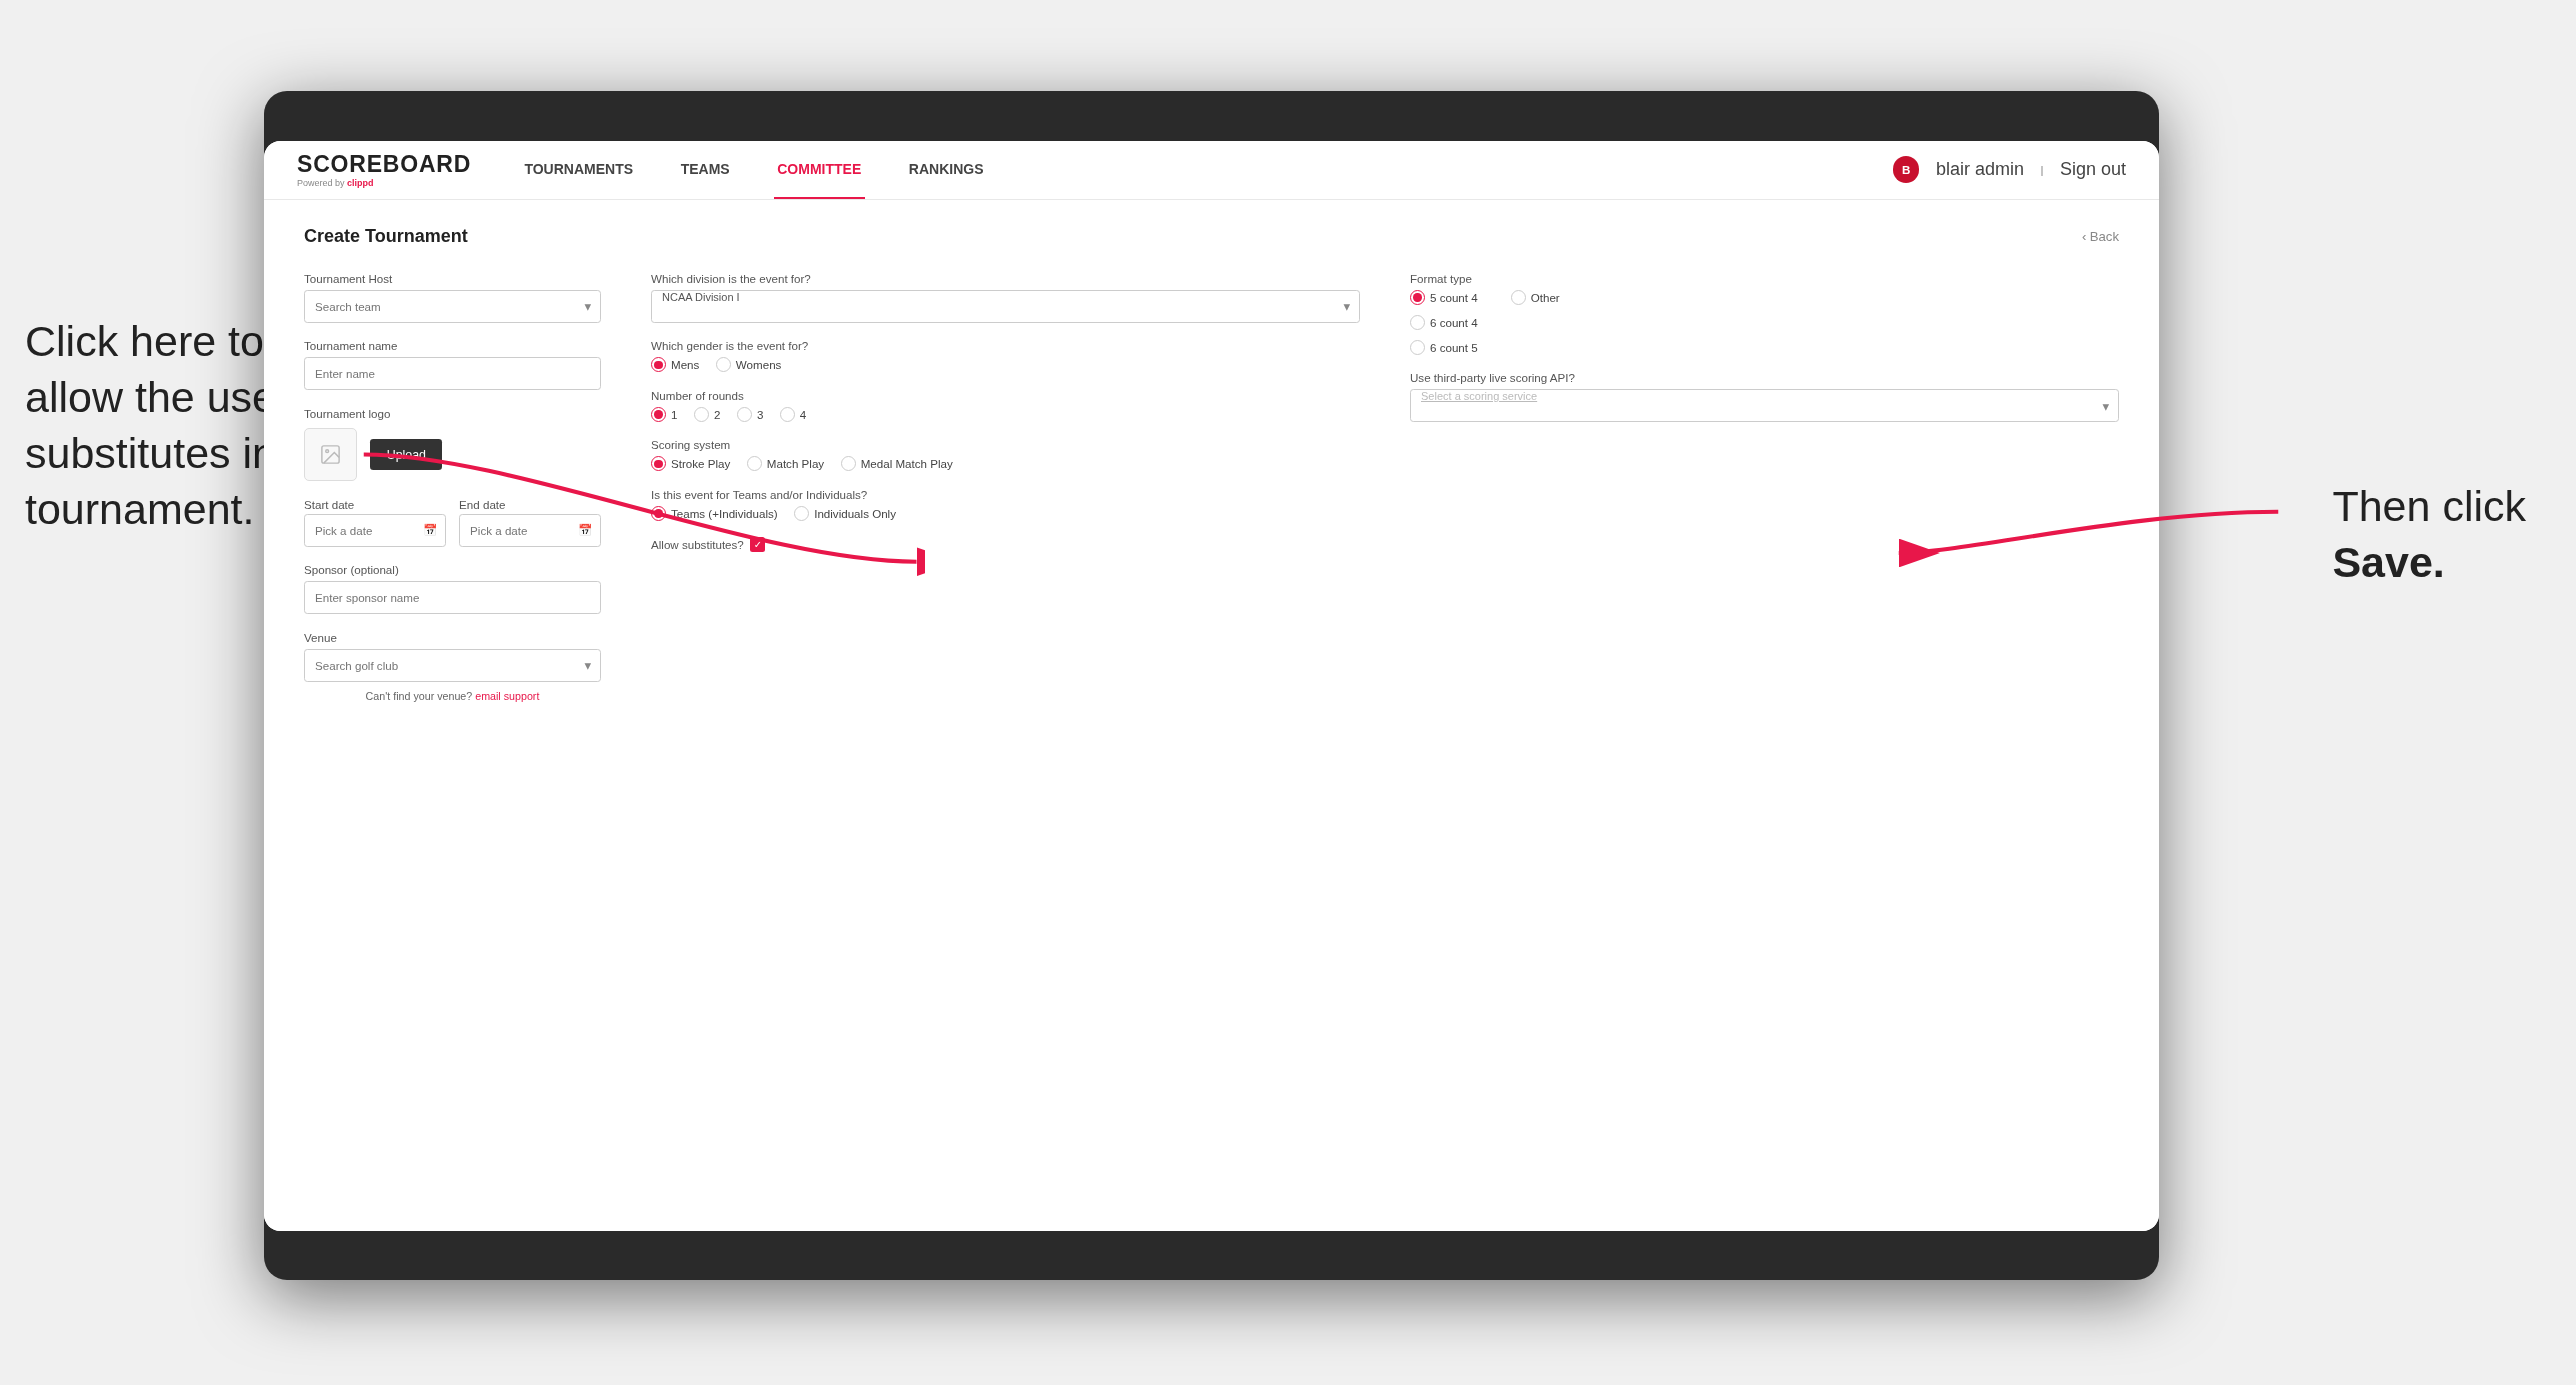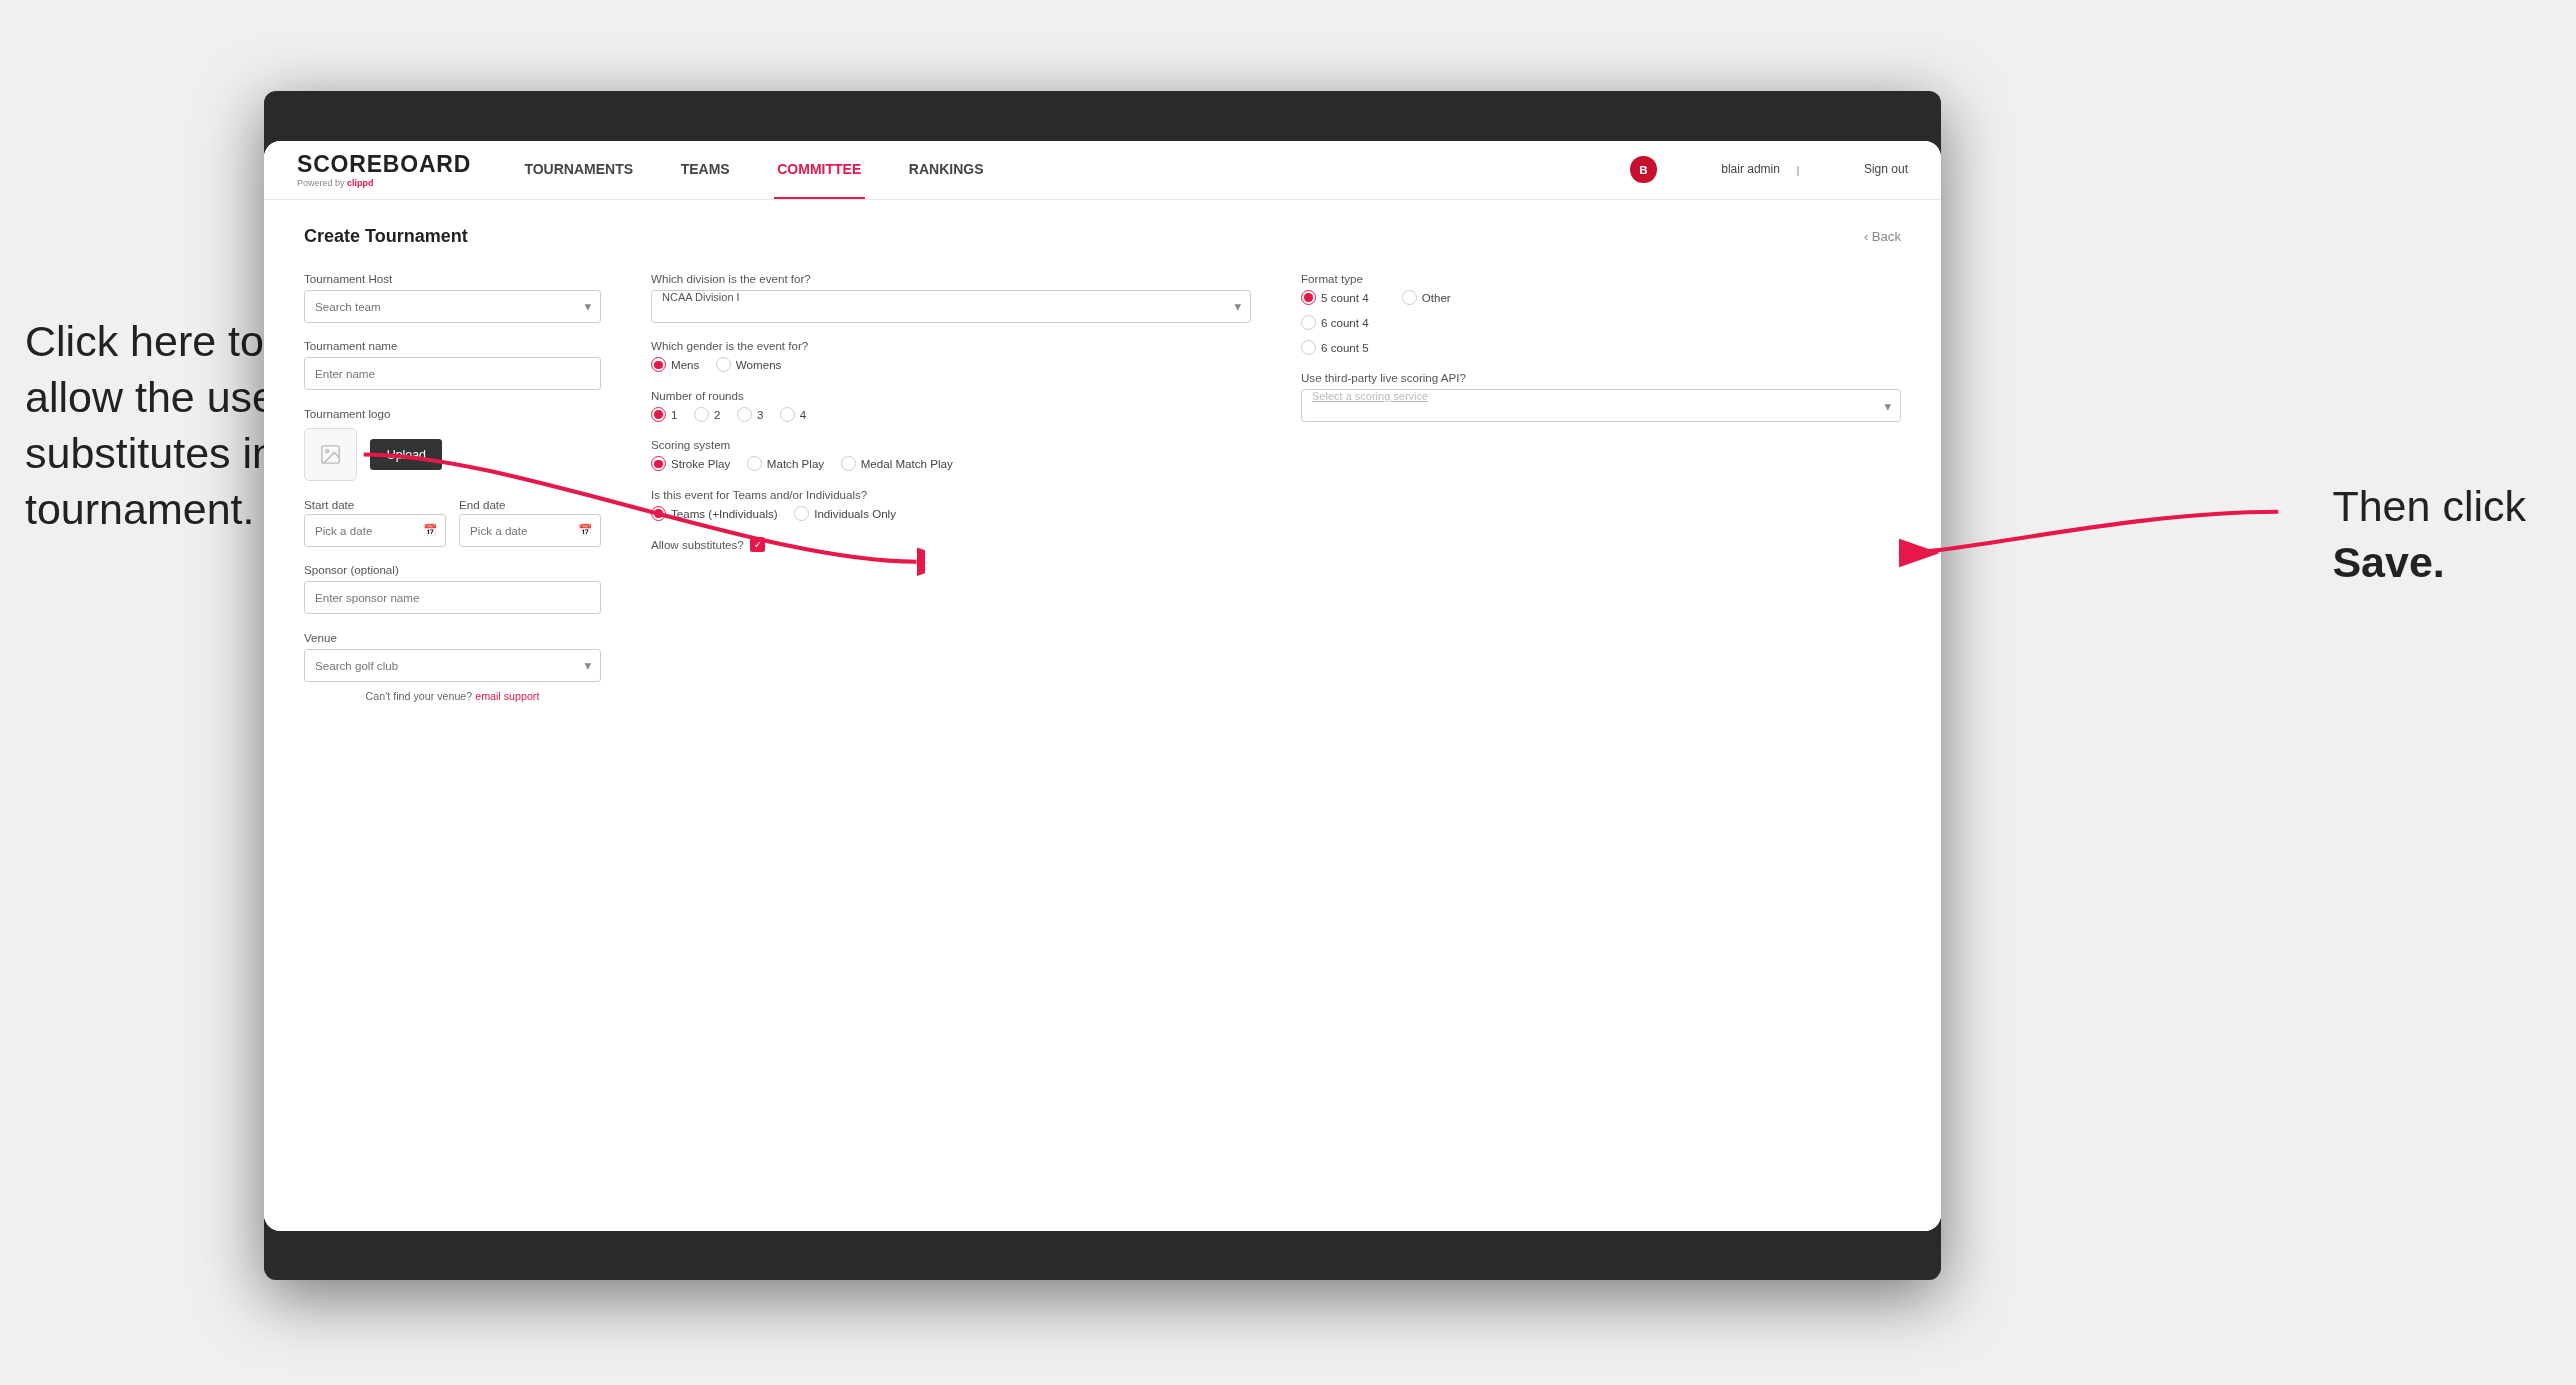--- a/index.html
+++ b/index.html
@@ -36,24 +36,24 @@
       max-width: 281px;
       text-align: left;
     }
     .annotation-right strong { font-weight: 700; }
 
     
     .tablet {
       position: absolute;
       left: 264px;
       top: 91px;
-      width: 1677px;
+      width: 1895px;
       height: 1189px;
       background: #2a2a2a;
-      border-radius: 12px;
+      border-radius: 23px;
       box-shadow: 0 16.5px 66px rgba(0,0,0,0.5);
       display: flex;
       align-items: center;
       justify-content: center;
     }
 
     .tablet-screen {
       width: 1966px;
       height: 1090px;
       background: #fff;
@@ -134,23 +134,22 @@
       border-radius: 50%;
       display: flex;
       align-items: center;
       justify-content: center;
       color: #fff;
       font-size: 11.6px;
       font-weight: 700;
     }
 
     .nav-user-text {
-      font-size: 12px;
+      font-size: 18px;
       color: #444;
-      margin-left: 48px;
     }
 
     
     .main-content {
       flex: 1;
       padding: 26.4px 40px;
       overflow-y: auto;
       background: #fff;
     }
 

